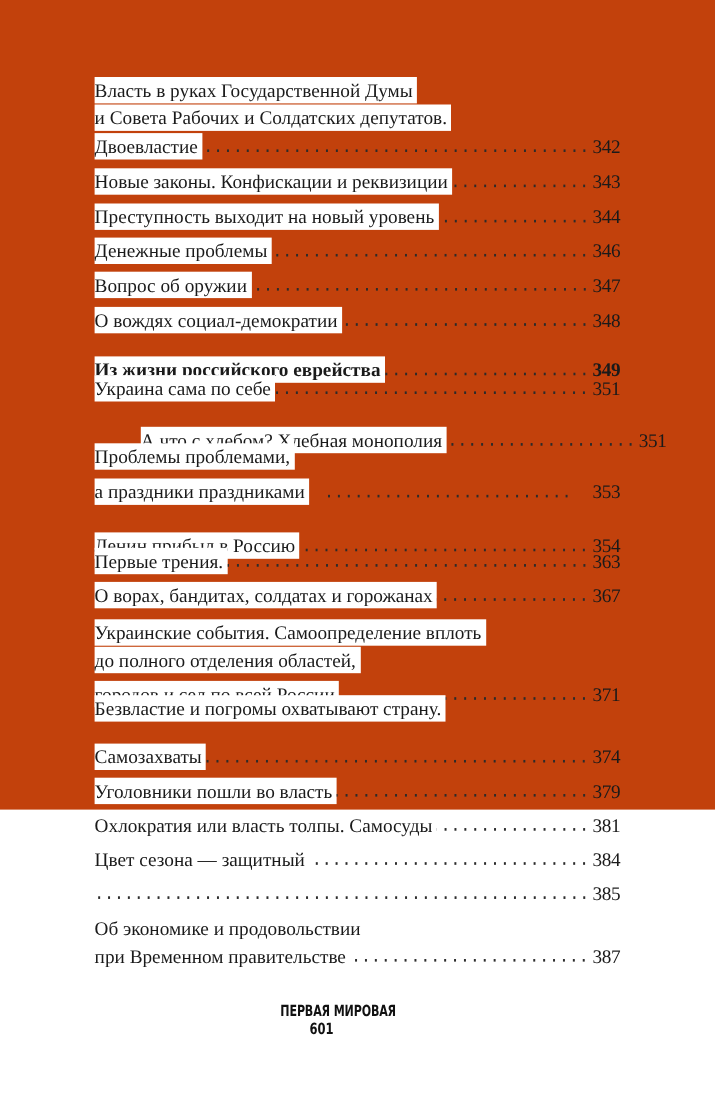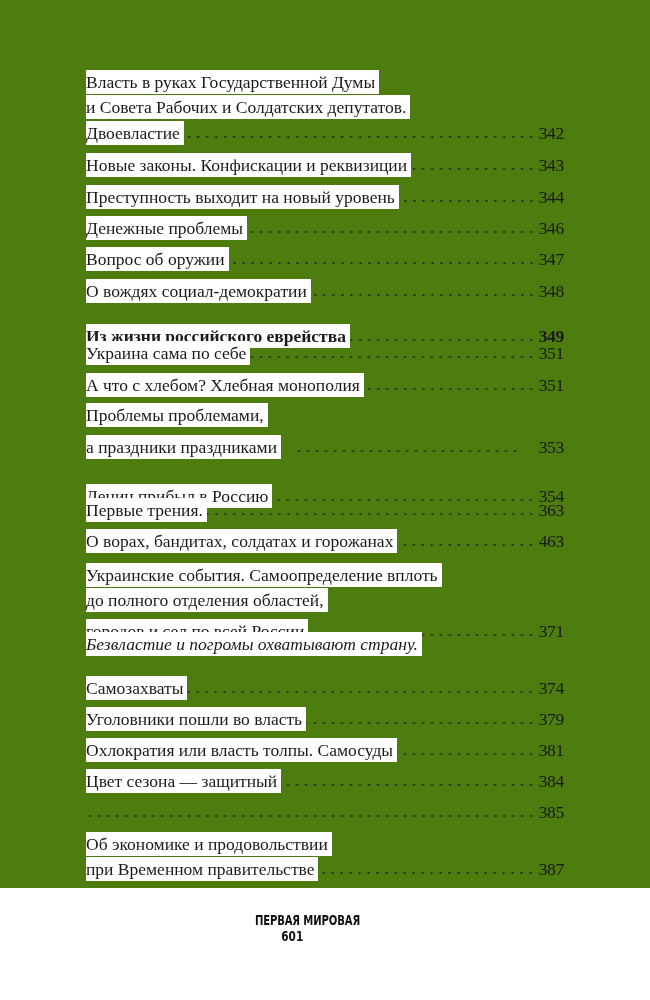--- a/index.html
+++ b/index.html
@@ -11,22 +11,22 @@
       width: 650px;
       height: 1000px;
       position: relative;
       overflow: hidden;
       font-family: "Liberation Serif", "DejaVu Serif", serif;
       color: #1a1a1a;
     }
     #page {
       position: absolute;
       left: 0; top: 0;
-      width: 650px; height: 888px;
-      background: #4d7c0f;
+      width: 650px; height: 736px;
+      background: #c2410c;
     }
     .toc-line {
       position: absolute;
       left: 86px;
       width: 478px;
       height: 24px;
       font-size: 17.5px;
       line-height: 24px;
       display: flex;
       align-items: baseline;
@@ -127,21 +127,21 @@
       <div class="toc-line" style="top: 324px; font-weight: bold;">
         <span class="title">Из жизни российского еврейства</span>
         <span class="leader"></span>
         <span class="page-num">349</span>
       </div>
       <div class="toc-line" style="top: 341px;">
         <span class="title">Украина сама по себе</span>
         <span class="leader"></span>
         <span class="page-num">351</span>
       </div>
-      <div class="toc-line" style="top: 373px;">
+      <div class="toc-line" style="top: 388px; margin-left: 42px;">
         <span class="title">А что с хлебом? Хлебная монополия</span>
         <span class="leader"></span>
         <span class="page-num">351</span>
       </div>
       <div class="toc-line" style="top: 403px;">
         <span class="title">Проблемы проблемами,</span>
       </div>
       <div class="toc-line" style="top: 435px; gap: 16px;">
         <span class="title">а праздники праздниками</span>
         <span class="leader"></span>
@@ -153,34 +153,34 @@
         <span class="page-num">354</span>
       </div>
       <div class="toc-line" style="top: 498px;">
         <span class="title">Первые трения.</span>
         <span class="leader"></span>
         <span class="page-num">363</span>
       </div>
       <div class="toc-line" style="top: 529px;">
         <span class="title">О ворах, бандитах, солдатах и горожанах</span>
         <span class="leader"></span>
-        <span class="page-num">463</span>
+        <span class="page-num">367</span>
       </div>
       <div class="toc-line" style="top: 563px;">
         <span class="title">Украинские события. Самоопределение вплоть</span>
       </div>
       <div class="toc-line" style="top: 588px;">
         <span class="title">до полного отделения областей,</span>
       </div>
       <div class="toc-line" style="top: 619px;">
         <span class="title">городов и сел по всей России</span>
         <span class="leader"></span>
         <span class="page-num">371</span>
       </div>
-      <div class="toc-line" style="top: 632px; font-style: italic;">
+      <div class="toc-line" style="top: 632px;">
         <span class="title">Безвластие и погромы охватывают страну.</span>
       </div>
       <div class="toc-line" style="top: 676px;">
         <span class="title">Самозахваты</span>
         <span class="leader"></span>
         <span class="page-num">374</span>
       </div>
       <div class="toc-line" style="top: 707px;">
         <span class="title">Уголовники пошли во власть</span>
         <span class="leader"></span>

